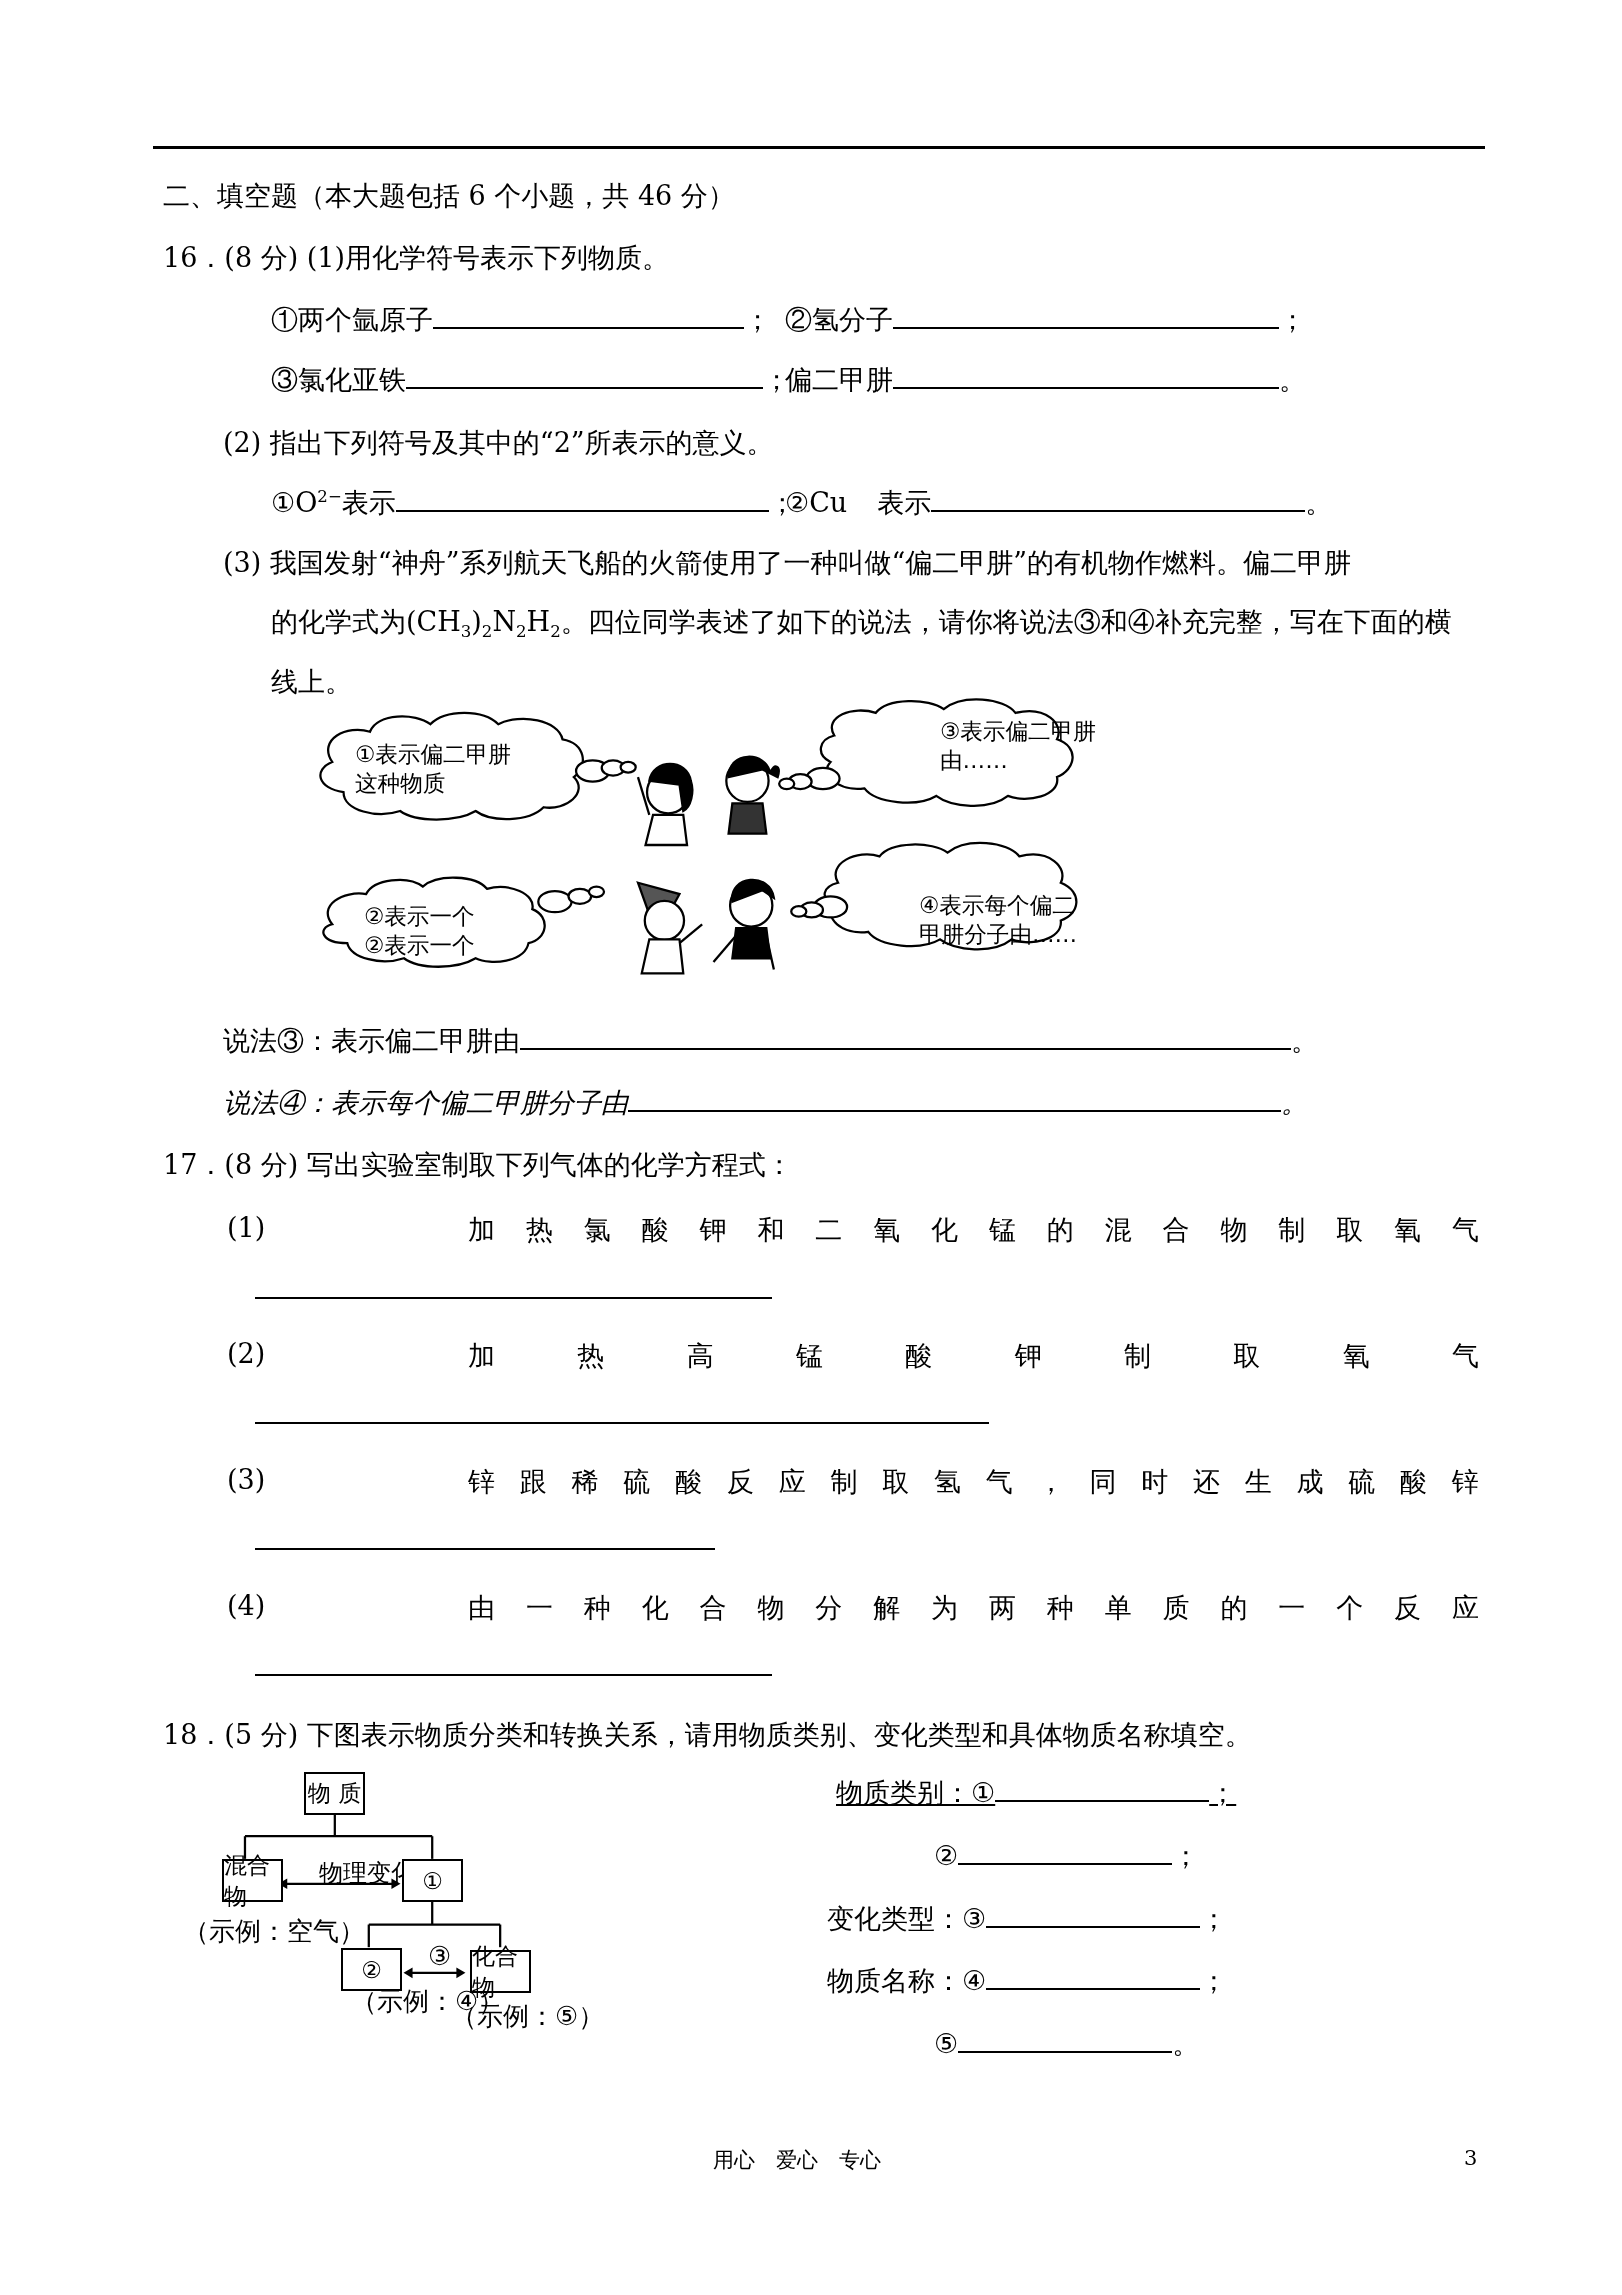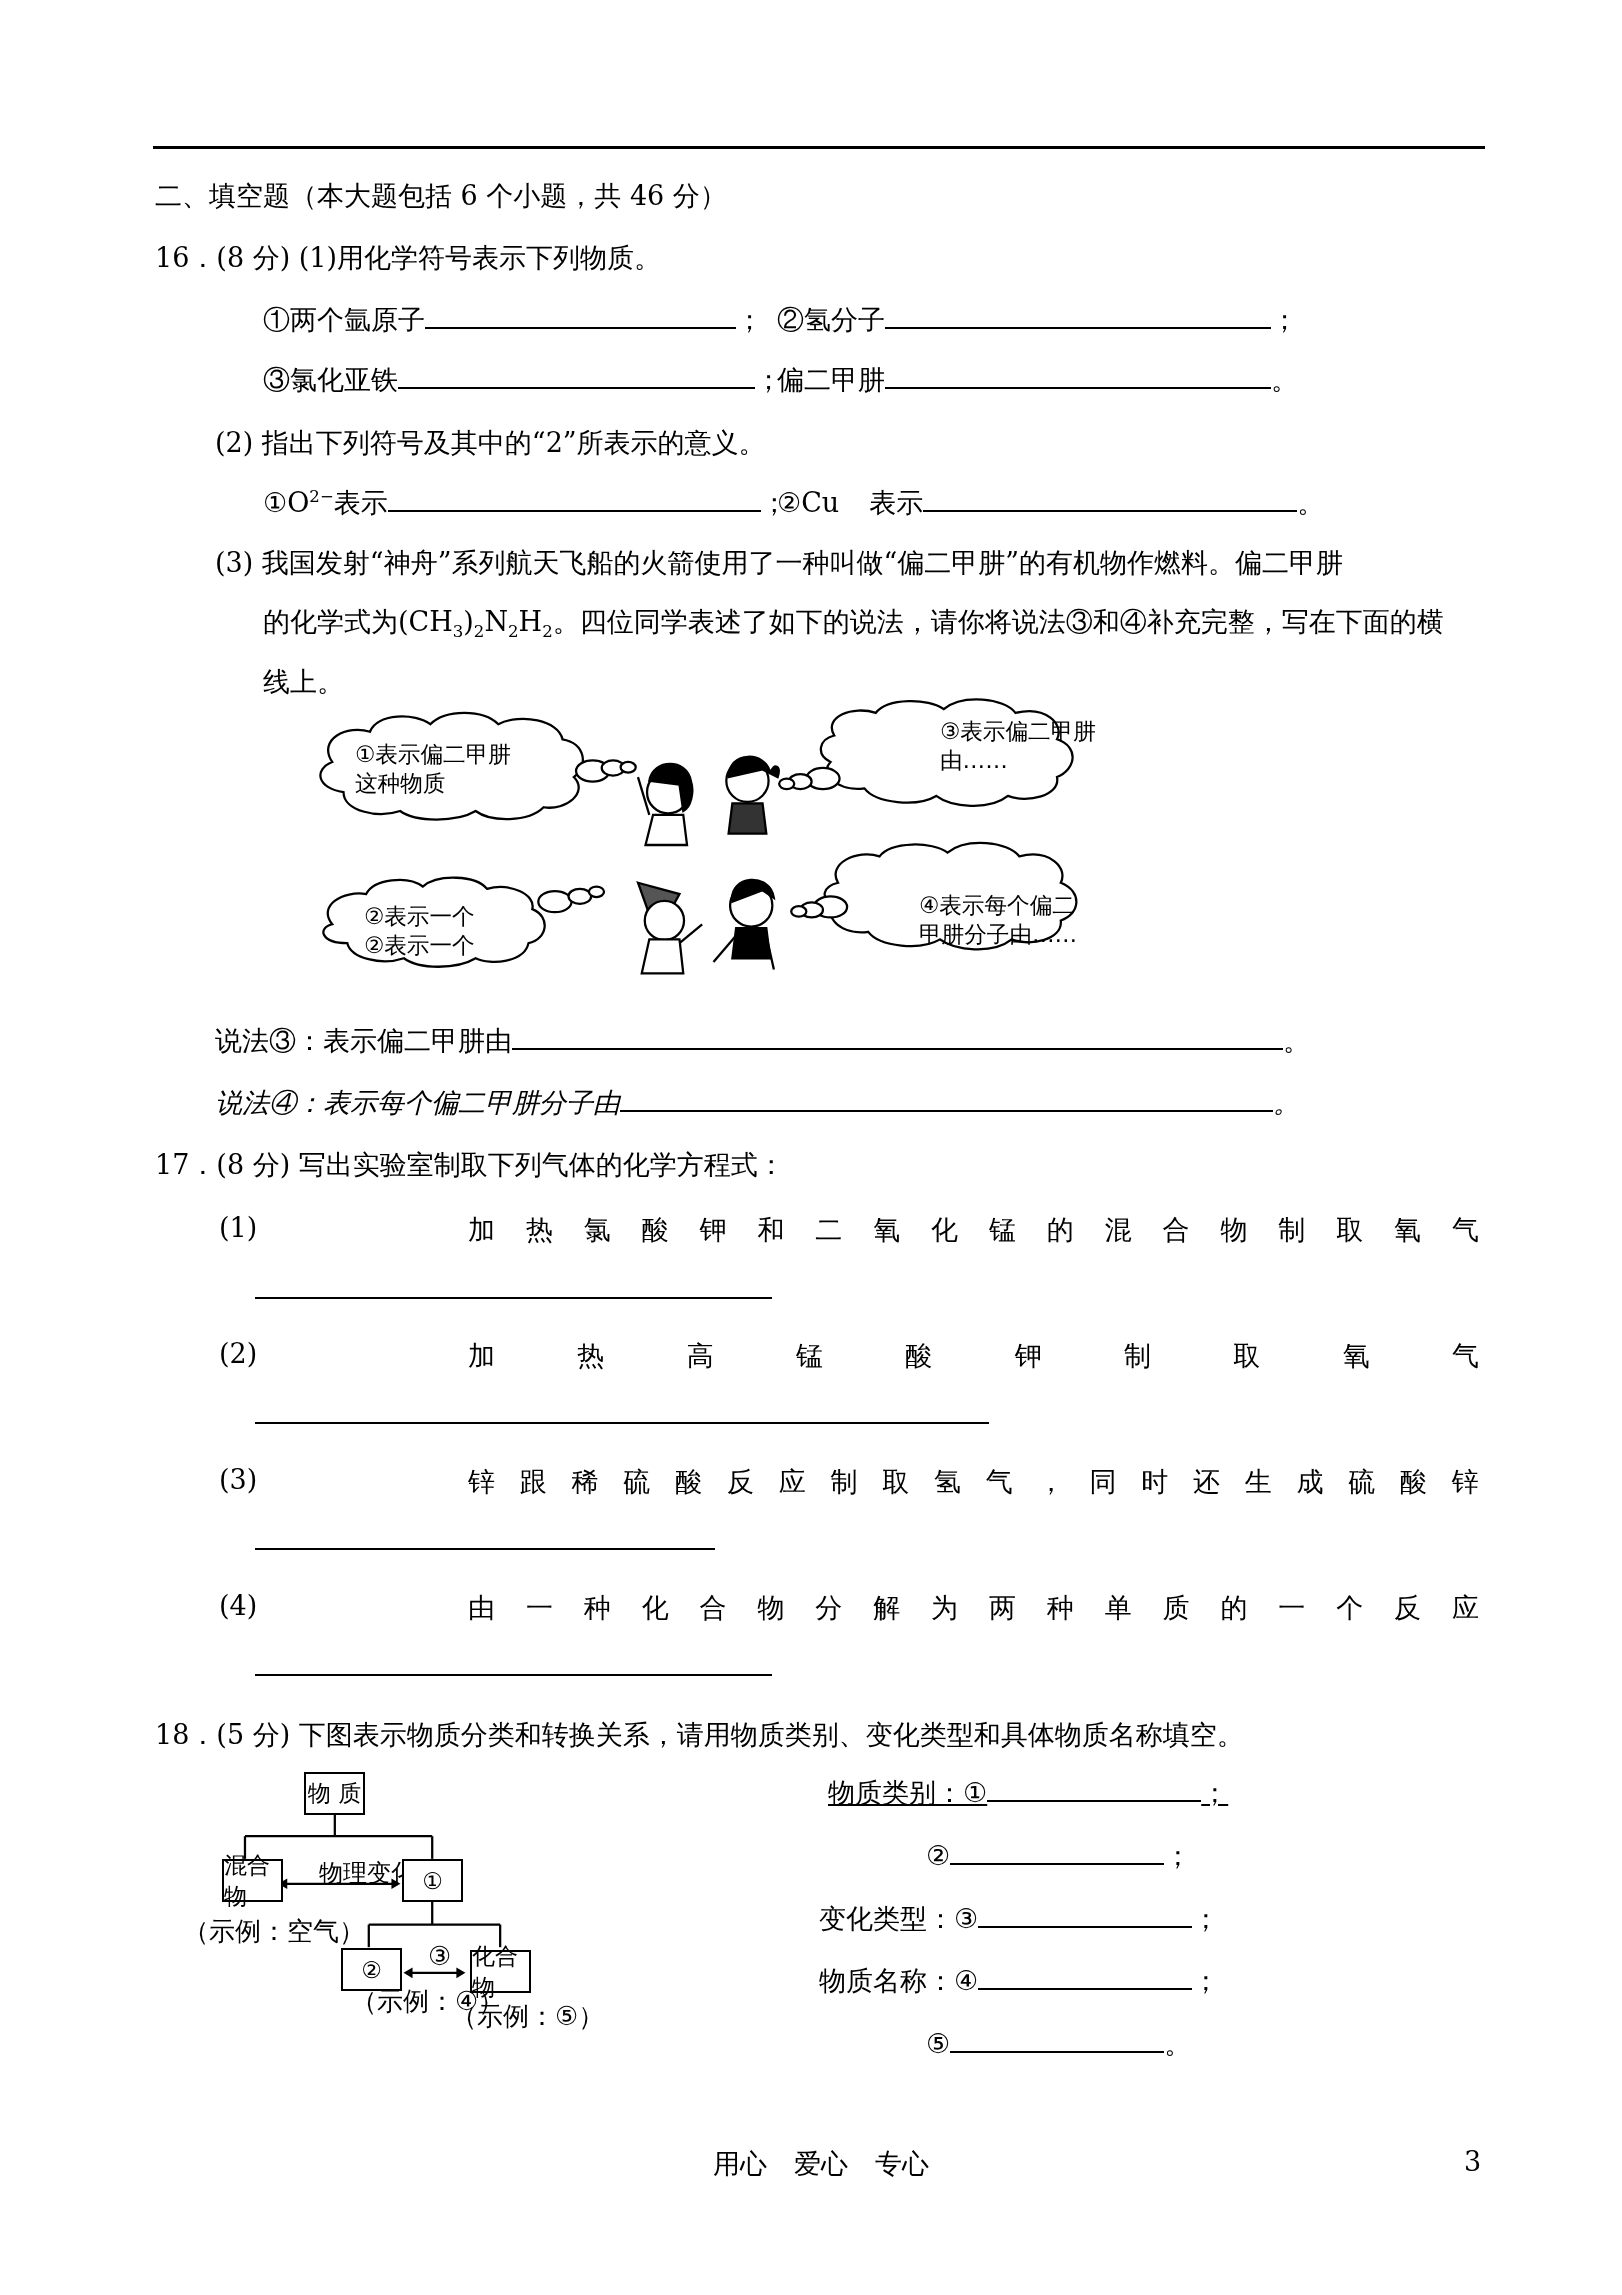--- a/index.html
+++ b/index.html
@@ -1,31 +1,31 @@
 <!DOCTYPE html>
 <html style="font-size:12px"><head>
 <meta charset="utf-8">
 <style>
   html, body { margin: 0; padding: 0; background: #ffffff; }
   body {
     width: 1623px; height: 2295px; position: relative; overflow: hidden;
     font-family: "DejaVu Serif", "Liberation Serif", serif;
     color: #000; font-size: 27px;
   }
-  .abs { position: absolute; white-space: nowrap; }
+  .abs { position: absolute; white-space: nowrap; margin-left: 8px; }
   .rule-top { position: absolute; left: 153px; top: 146px; width: 1332px; height: 0; border-top: 3px solid #000; }
   .blank { display: inline-block; border-bottom: 2.3px solid #000; height: 22.6px; vertical-align: baseline; }
   .line { position: absolute; height: 0; border-top: 2.3px solid #000; }
   .spread { display: flex; justify-content: space-between; position: absolute; }
   .spread span { display: inline-block; }
   sup, sub { font-size: 16.6px; }
   .cloud-text { font-family: "DejaVu Sans", "Liberation Sans", sans-serif; font-size: 22.6px; line-height: 29px; position: absolute; }
   .box { position: absolute; border: 2.3px solid #000; background: #fff; display: flex; align-items: center; justify-content: center; font-family: "DejaVu Sans", "Liberation Sans", sans-serif; font-size: 23px; }
   .diagram-caption { position: absolute; font-family: "DejaVu Sans", "Liberation Sans", sans-serif; font-size: 26px; white-space: nowrap; }
-  .footer { position: absolute; font-size: 27px; }
+  .footer { position: absolute; font-size: 21px; }
   .figure { position: absolute; }
 </style>
 </head>
 <body>
 
 <div class="rule-top"></div>
 
 <div class="abs" style="left:155px; top:178px;">二、填空题（本大题包括 6 个小题，共 46 分）</div>
 
 <div class="abs" style="left:155px; top:240px;">16．(8 分) (1)用化学符号表示下列物质。</div>

